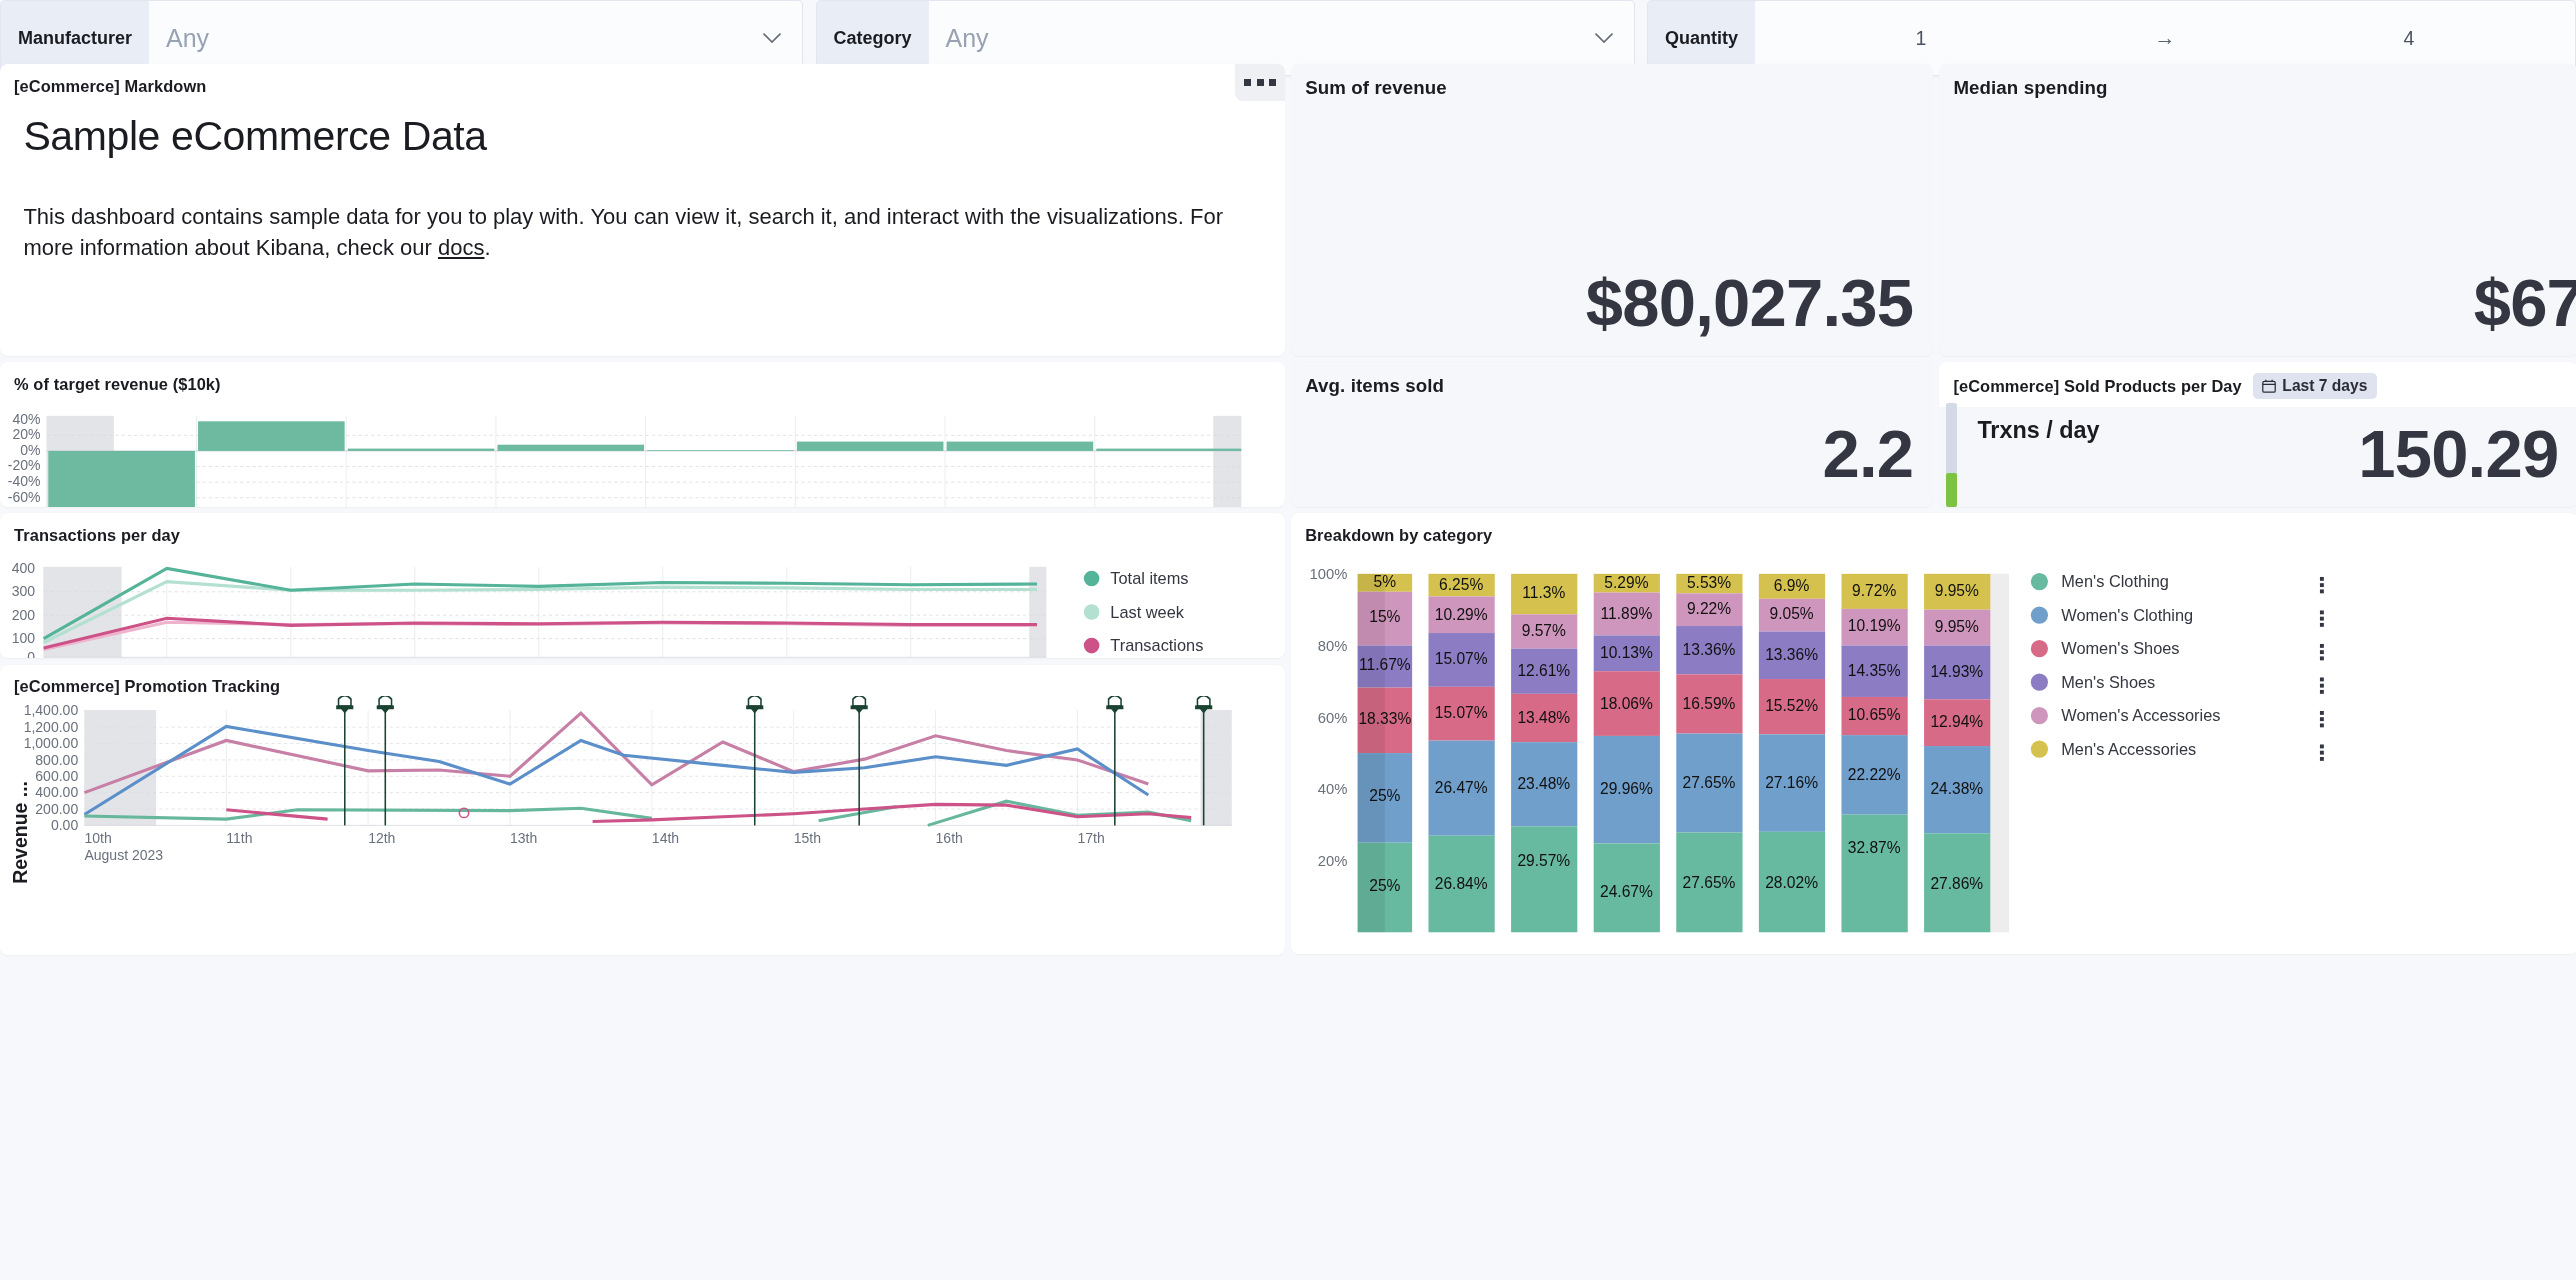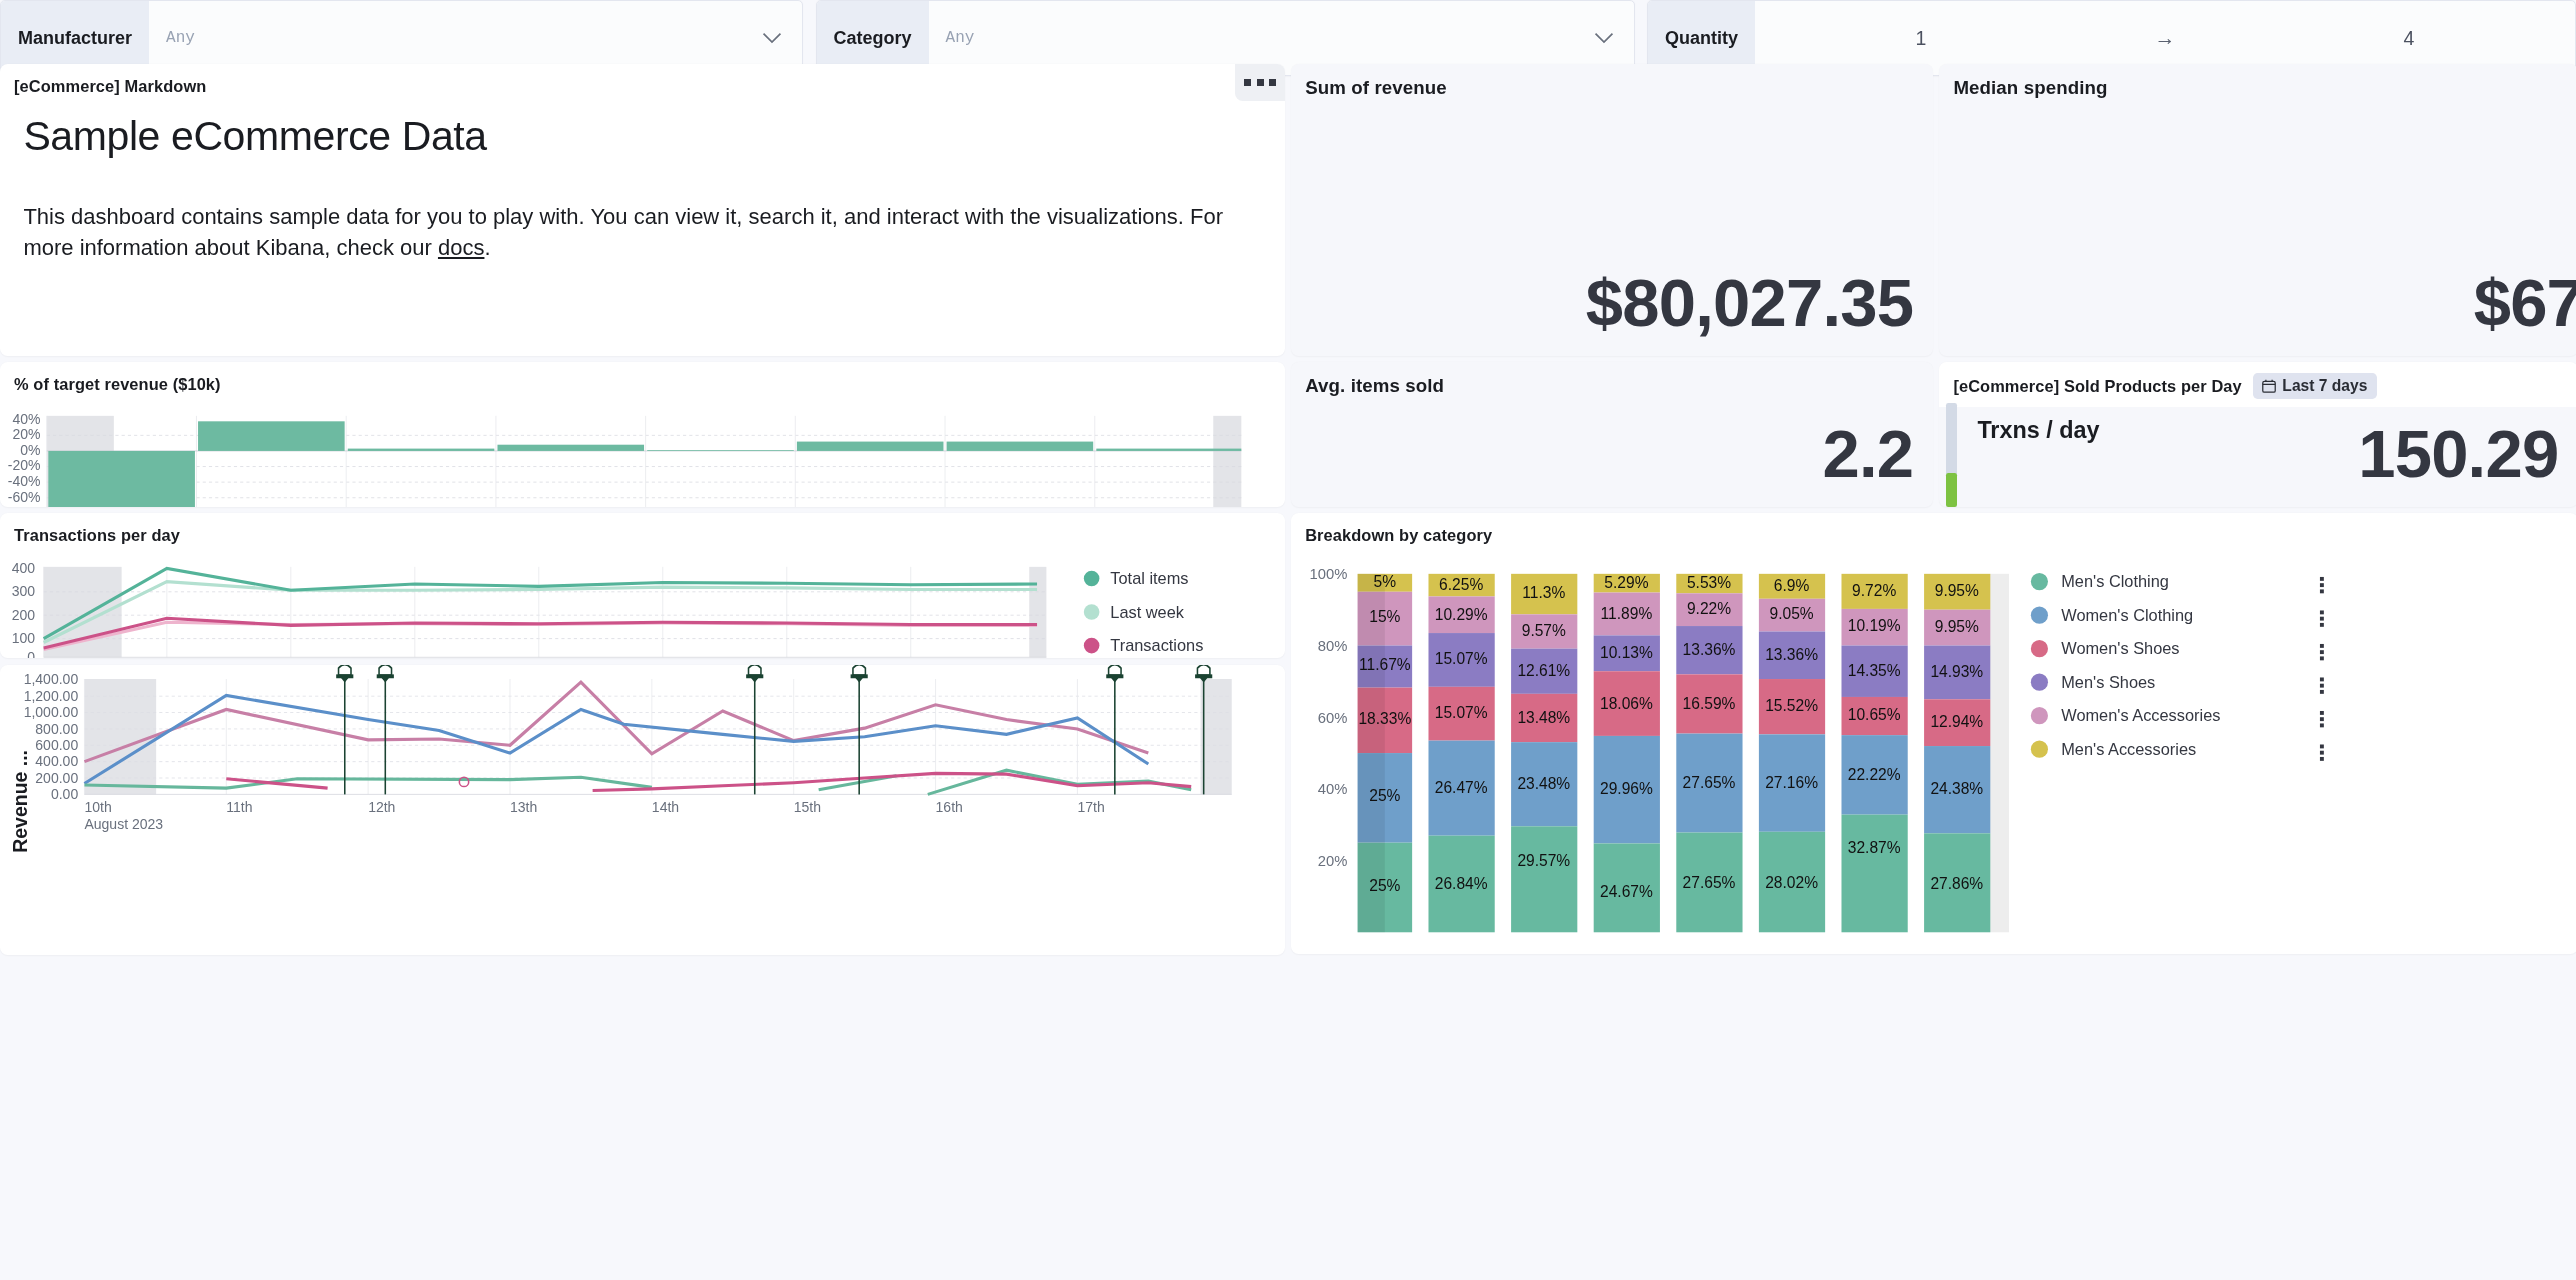--- a/index.html
+++ b/index.html
@@ -34,21 +34,21 @@
     background: #e9edf5;
     display: flex; align-items: center;
     padding: 0 17px;
     font-size: 18px; font-weight: 700;
     color: #1a1c21;
     white-space: nowrap;
   }
   .filter-value {
     flex: 1; display: flex; align-items: center;
     padding: 16px 17px;
-    font-size: 16px; color: #98a2b3; font-family: Liberation Mono, monospace;
+    font-size: 25px; color: #98a2b3;
   }
   .filter-caret {
     display: flex; align-items: center; padding-right: 20px;
     color: #69707d; font-size: 20px;
   }
   .range-row {
     flex: 1; display: flex; align-items: center;
     font-size: 19.5px; color: #4b5160;
   }
   .range-row .rv { flex: 1; text-align: center; }
@@ -516,20 +516,21 @@
             <rect x="1320" y="256" width="5" height="5"></rect>
               <rect x="1320" y="264" width="5" height="5"></rect>
               <rect x="1320" y="272" width="5" height="5"></rect>
           </g>
         </g>
       </svg>
     </div>
   </div>
 
   <div class="panel" style="height:290px">
+    <div class="panel-title">[eCommerce] Promotion Tracking</div>
     <div class="chart-area">
       <svg width="1285" height="265" viewBox="0 0 1648 340">
         <text class="yrot" transform="translate(34,175) rotate(-90)" text-anchor="middle">Revenue ...</text>
         <g class="ax-sm" text-anchor="end">
           <text x="100" y="25">1,400.00</text>
             <text x="100" y="46">1,200.00</text>
             <text x="100" y="67">1,000.00</text>
           <text x="100" y="88">800.00</text>
             <text x="100" y="109">600.00</text>
             <text x="100" y="130">400.00</text>

